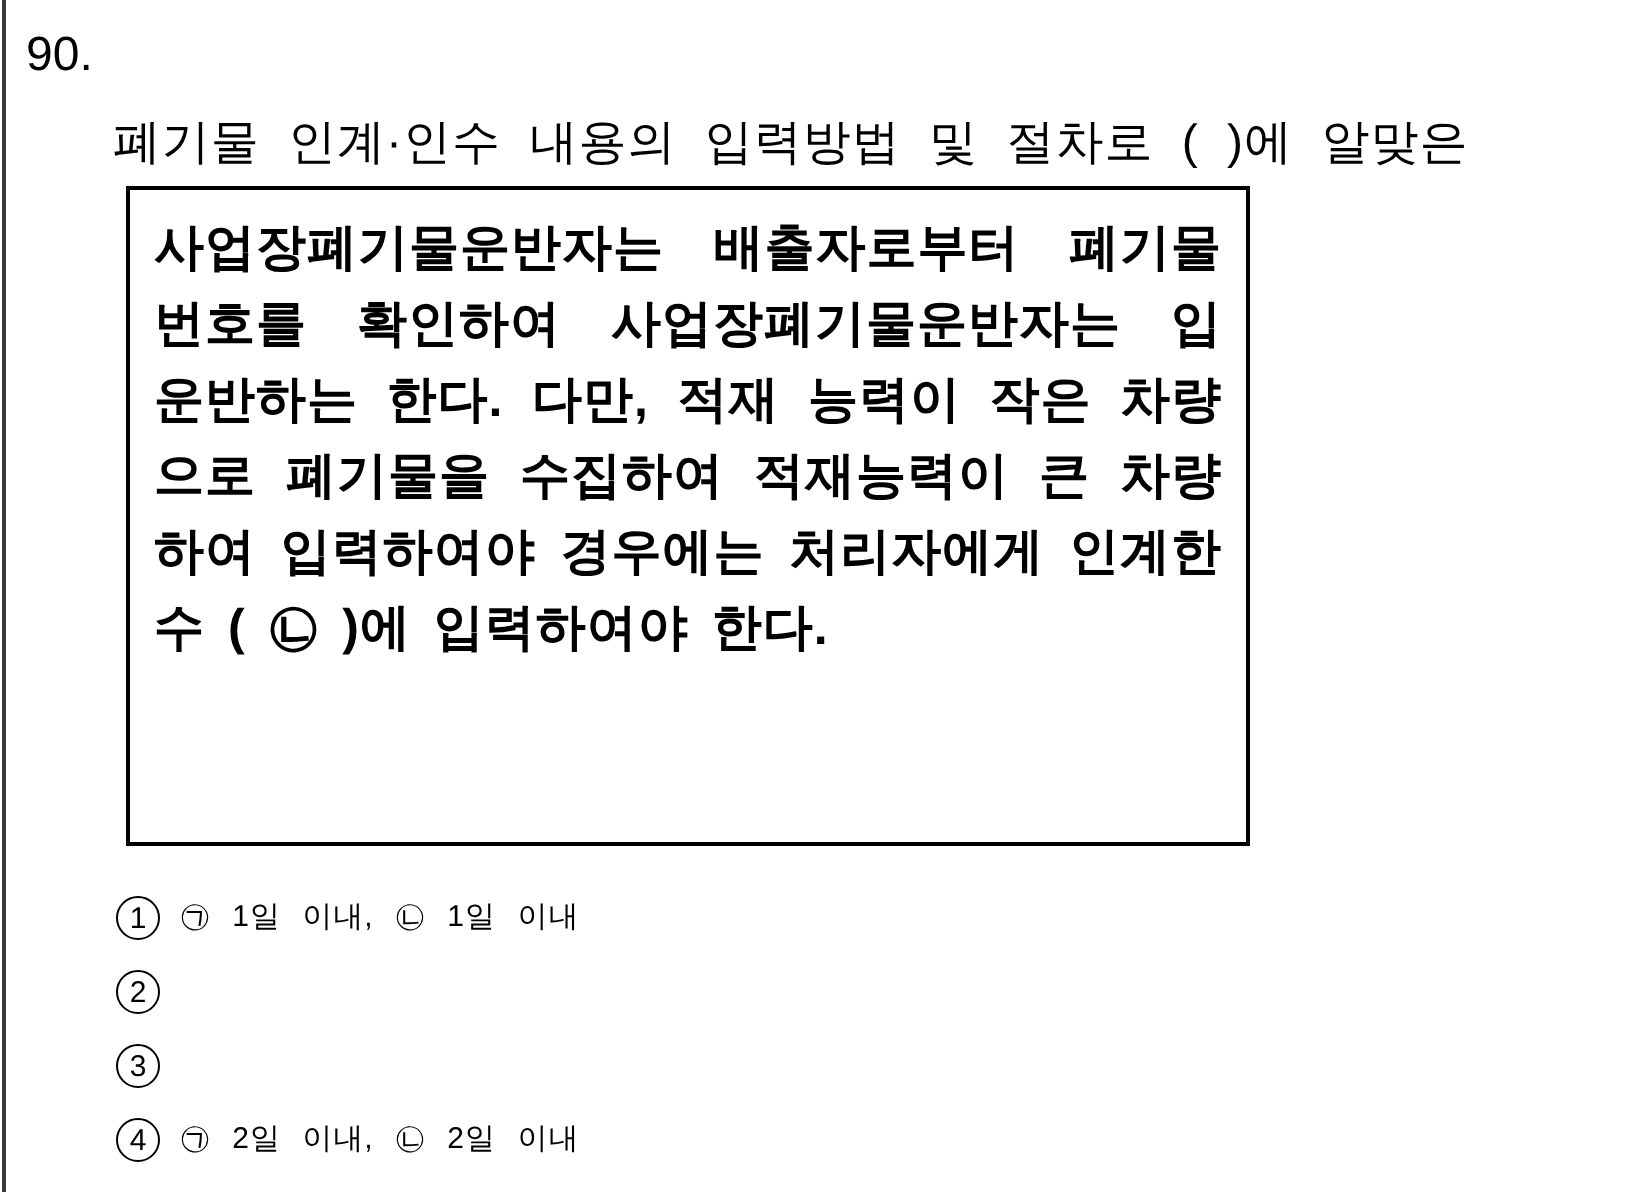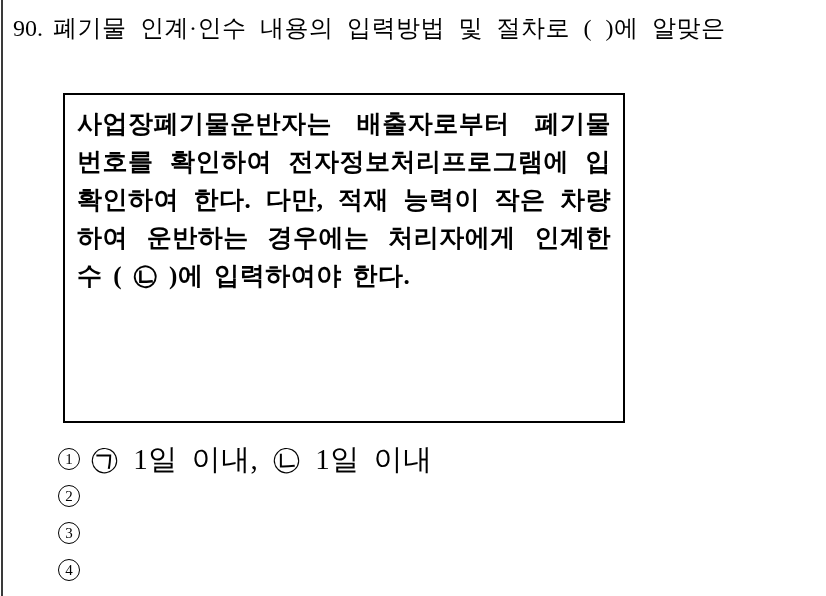--- a/index.html
+++ b/index.html
@@ -3,21 +3,21 @@
 <meta charset="utf-8">
 <style>
   * { margin: 0; padding: 0; box-sizing: border-box; }
   html, body { background: #ffffff; }
   .page {
     position: relative;
     width: 738px;
     height: 596px;
     background: #ffffff;
     overflow: hidden;
-    font-family: Liberation Serif, serif;
+    font-family: Liberation Sans, sans-serif;
     color: #000000;
   }
   .left-rule {
     position: absolute;
     left: 1px; top: 0;
     width: 2px; height: 596px;
     background: #3a3a3a;
   }
   .q-header {
     position: absolute;
@@ -30,20 +30,21 @@
     font-size: 24px;
     line-height: 32px;
     white-space: nowrap;
     margin-right: 10px;
   }
   .q-title {
     font-size: 24px;
     line-height: 32px;
     word-spacing: 7px;
     letter-spacing: 0.5px;
+    margin-top: 44px;
   }
   .q-title .t-line { white-space: nowrap; }
   .passage-box {
     position: absolute;
     left: 63px; top: 93px;
     width: 562px; height: 330px;
     border: 2px solid #000000;
     padding: 10px 12px 0 12px;
     background: #ffffff;
   }
@@ -81,21 +82,21 @@
     border: 1.5px solid #000000;
     border-radius: 50%;
     display: flex;
     align-items: center;
     justify-content: center;
     font-size: 15px;
     line-height: 1;
     margin-right: 10px;
   }
   .choice-label {
-    font-size: 29px;
+    font-size: 15px;
     line-height: 30px;
     word-spacing: 6px;
     letter-spacing: 0.5px;
     white-space: nowrap;
   }
 </style>
 </head>
 <body>
 
 <div class="page">
@@ -104,23 +105,24 @@
 
   <div class="q-header">
     <span class="q-number">90.</span>
     <div class="q-title">
       <div class="t-line">폐기물 인계·인수 내용의 입력방법 및 절차로 ( )에 알맞은</div>
     </div>
   </div>
 
   <div class="passage-box">
     <div class="passage-line">사업장폐기물운반자는 배출자로부터 폐기물</div>
-    <div class="passage-line">번호를 확인하여 전자정보처리프로그램에 입</div>
-    <div class="passage-line">확인하여 한다. 다만, 적재 능력이 작은 차량</div>
-    <div class="passage-line">하여 운반하는 경우에는 처리자에게 인계한</div>
+    <div class="passage-line">번호를 확인하여 사업장폐기물운반자는 입</div>
+    <div class="passage-line">운반하는 한다. 다만, 적재 능력이 작은 차량</div>
+    <div class="passage-line">으로 폐기물을 수집하여 적재능력이 큰 차량</div>
+    <div class="passage-line">하여 입력하여야 경우에는 처리자에게 인계한</div>
     <div class="passage-line">수 ( ㉡ )에 입력하여야 한다.</div>
   </div>
 
   <div class="choices">
 
     <div class="choice-row">
       <span class="choice-circle">
         <span>1</span>
       </span>
       <span class="choice-label">㉠ 1일 이내, ㉡ 1일 이내</span>
@@ -135,17 +137,18 @@
     <div class="choice-row">
       <span class="choice-circle">
         <span>3</span>
       </span>
     </div>
 
     <div class="choice-row">
       <span class="choice-circle">
         <span>4</span>
       </span>
+      <span class="choice-label">㉠ 2일 이내, ㉡ 2일 이내</span>
     </div>
 
   </div>
 
 </div>
 
 </body></html>

